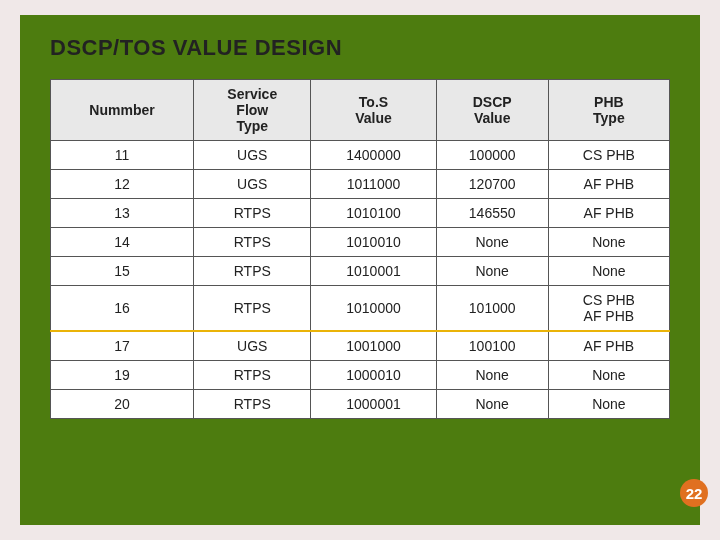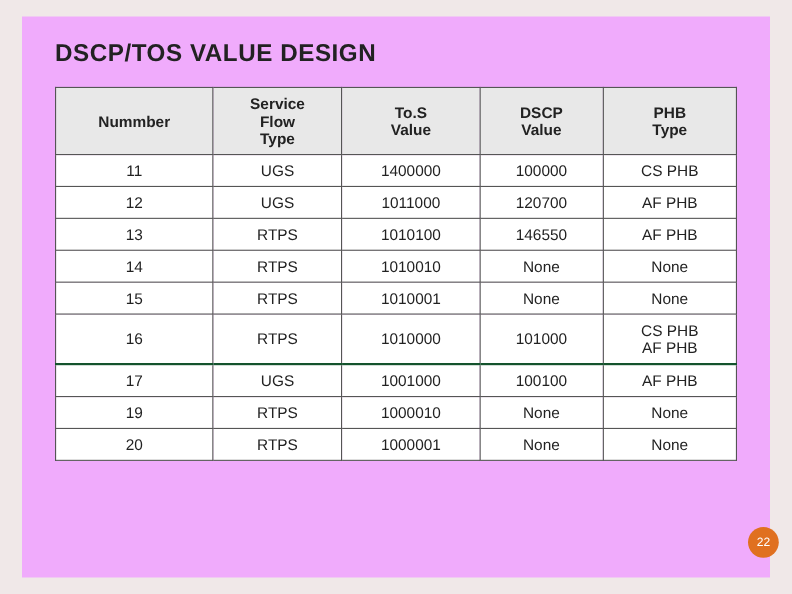--- a/index.html
+++ b/index.html
@@ -8,21 +8,21 @@
       background: #f0e8e8;
       font-family: Arial, sans-serif;
       width: 720px;
       height: 540px;
       display: flex;
       align-items: center;
       justify-content: center;
     }
 
     .page-container {
-      background: #f0abfc;
+      background: #4d7c0f;
       width: 680px;
       min-height: 510px;
       padding: 20px 30px 30px 30px;
       position: relative;
     }
 
     .page-title {
       font-size: 22px;
       font-weight: bold;
       color: #222;
@@ -55,31 +55,31 @@
 
     tbody tr:nth-child(7) td,
     tbody tr:nth-child(8) td,
     tbody tr:nth-child(9) td,
     tbody tr:nth-child(10) td {
       background: #fff;
     }
 
     
     tbody tr.separator-above td {
-      border-top: 2px solid #14532d;
+      border-top: 2px solid #eab308;
     }
 
     .badge {
       position: absolute;
       bottom: 18px;
       right: -8px;
       background: #e07020;
       color: #fff;
-      font-size: 11px;
-      font-weight: normal;
+      font-size: 15px;
+      font-weight: bold;
       width: 28px;
       height: 28px;
       border-radius: 50%;
       display: flex;
       align-items: center;
       justify-content: center;
     }
   </style>
 </head>
 <body>

